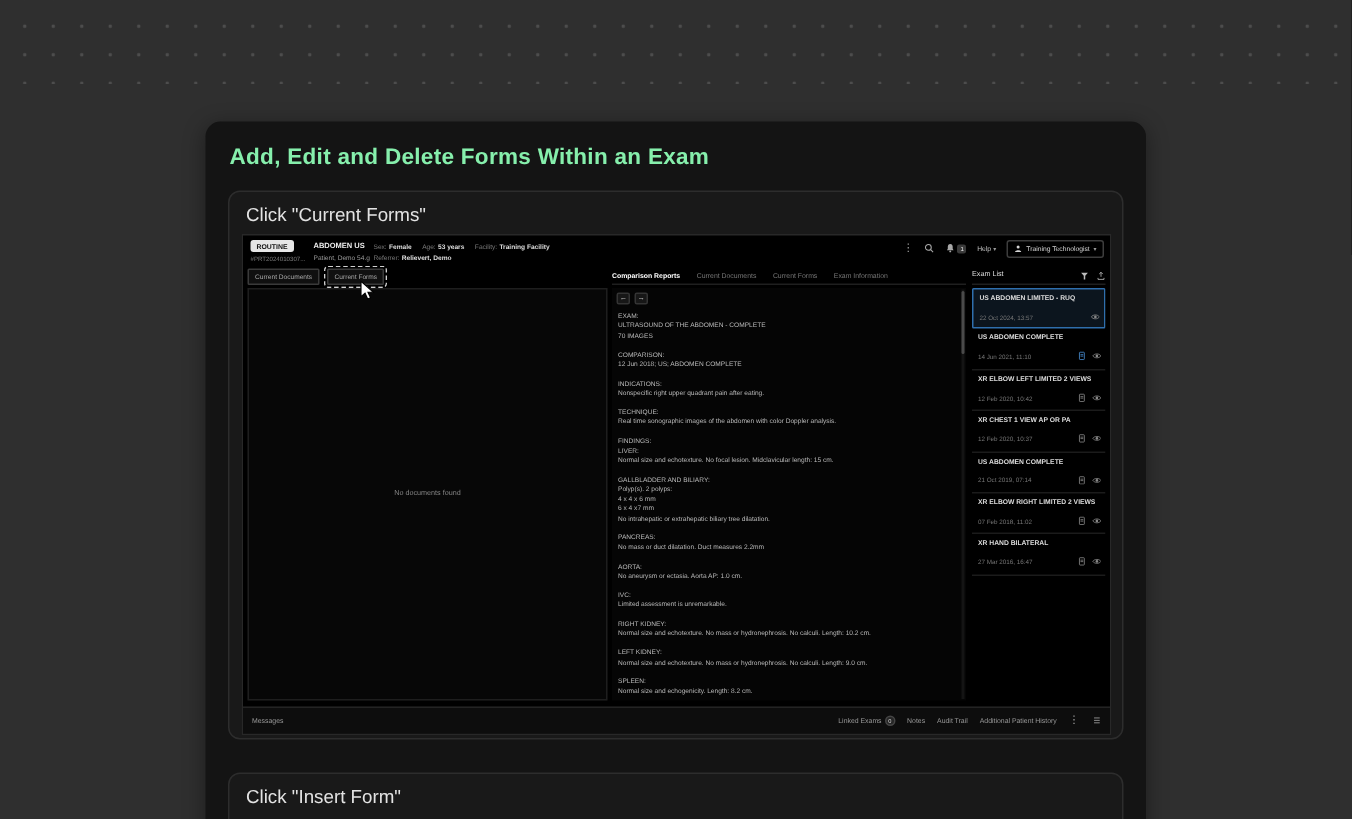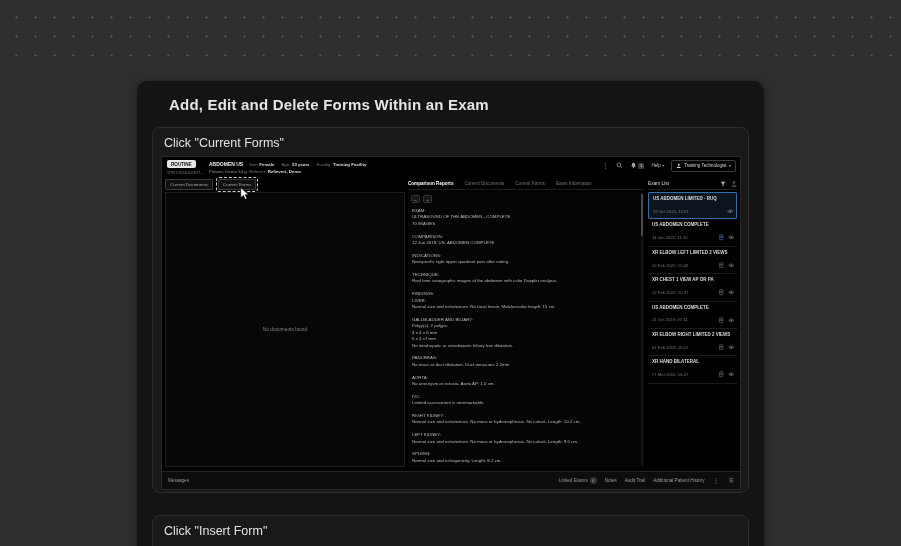--- a/index.html
+++ b/index.html
@@ -5,22 +5,22 @@
   * { margin:0; padding:0; box-sizing:border-box; }
   html,body { width:901px; height:546px; overflow:hidden; }
   body { position:relative; background:#2f2f2f; font-family:"Liberation Sans", sans-serif; }
 
   .dots { position:absolute; top:0; left:0; right:0; height:56px;
           background-image:radial-gradient(circle, #4d4d4d 1px, transparent 1.4px);
           background-size:19px 19px; background-position:7px 8px; }
 
   .card { position:absolute; left:137px; top:81px; width:627px; height:560px;
           background:#141414; border-radius:10px; box-shadow:0 3px 14px rgba(0,0,0,.4); }
-  .card-title { position:absolute; left:32px; top:15px; font-size:15px; font-weight:bold;
-                color:#e5e5e5; letter-spacing:.2px; }
+  .card-title { position:absolute; left:16px; top:15px; font-size:15px; font-weight:bold;
+                color:#86efac; letter-spacing:.2px; }
 
   .step-panel { position:absolute; left:15px; width:597px; background:#191919;
                 border:1px solid #2d2d2d; border-radius:8px; overflow:hidden; }
   .step1 { top:46px; height:366px; }
   .step2 { top:434px; height:120px; }
   .step-label { position:absolute; left:11px; top:8px; font-size:12.5px; color:#e3e3e3; }
 
   
   .app { position:absolute; left:8px; top:28px; width:580px; height:334px; background:#000;
          border:1px solid #282828; font-size:5px; color:#bbb; overflow:hidden; }

